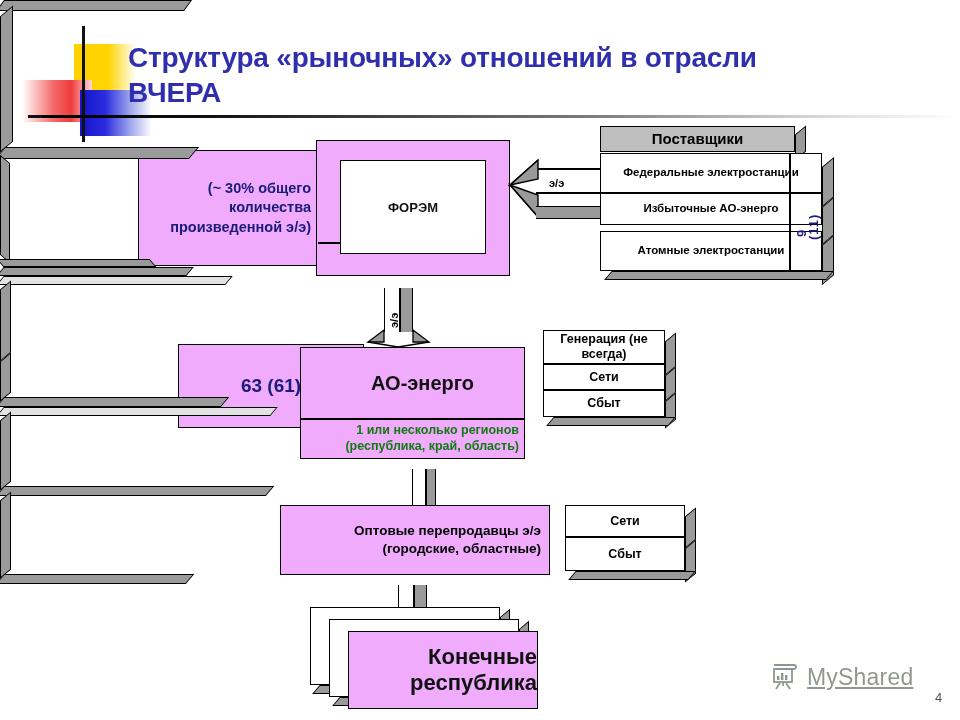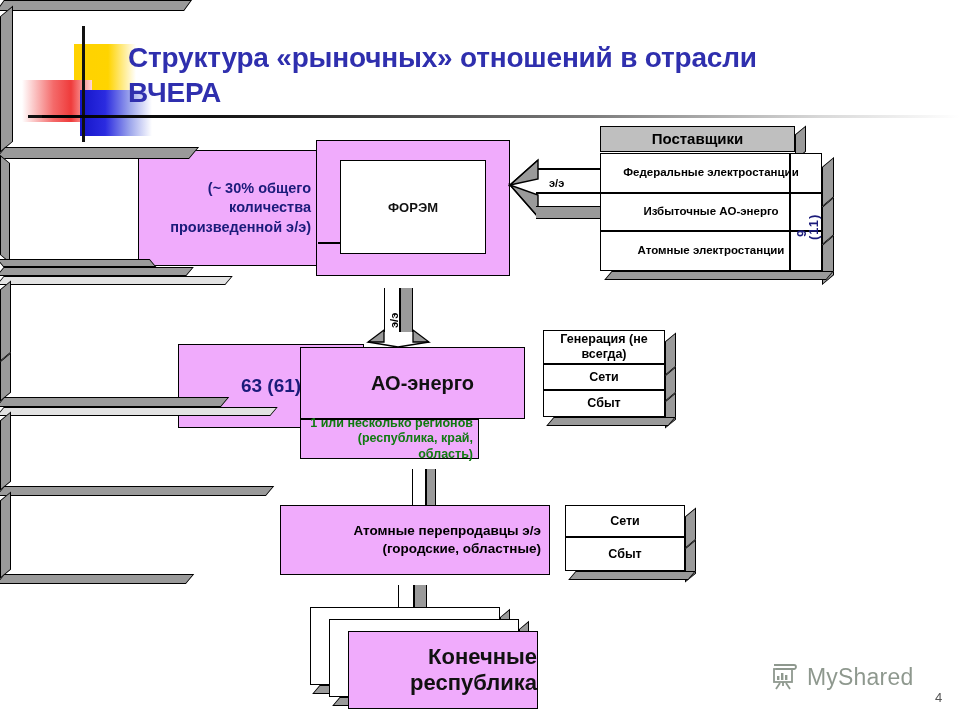--- a/index.html
+++ b/index.html
@@ -73,21 +73,21 @@
   #box63 .lbl{font-size:19px;}
   #box63top{left:186px;top:336px;width:190px;height:9px;background:#9a9a9a;
      border:1.5px solid #000;box-sizing:border-box;transform:skewX(-40deg);}
 
   #aoBox{left:300px;top:347px;width:225px;height:72px;padding-left:20px;}
   #aoBox .lbl{font-size:20px;color:#111;}
   #aoTop{left:306px;top:339px;width:229px;height:9px;background:#e2e2e2;
      border:1.5px solid #000;box-sizing:border-box;transform:skewX(-40deg);}
   #aoShR{left:525px;top:352px;width:11px;height:72px;background:#9a9a9a;
      border:1.5px solid #000;box-sizing:border-box;transform:skewY(-40deg);}
-  #aoGreen{left:300px;top:419px;width:179px;height:40px;}
+  #aoGreen{left:300px;top:419px;width:225px;height:40px;}
   #aoGreen .lbl{font-size:12.5px;line-height:1.25;}
   #aoGreenShR{left:525px;top:424px;width:11px;height:40px;background:#9a9a9a;
      border:1.5px solid #000;box-sizing:border-box;transform:skewY(-40deg);}
   #aoGreenShB{left:306px;top:459px;width:225px;height:10px;background:#9a9a9a;
      border:1.5px solid #000;box-sizing:border-box;transform:skewX(-40deg);}
 
   .ao-right{position:absolute;box-sizing:border-box;background:#fff;border:1.5px solid #000;
      display:flex;align-items:center;justify-content:center;text-align:center;
      font-weight:bold;font-size:12.5px;color:#000;line-height:1.18;}
   .ao-right-sh{position:absolute;background:#9a9a9a;border:1.5px solid #000;box-sizing:border-box;}
@@ -116,21 +116,21 @@
      border-right:1.5px solid #000;box-sizing:border-box;}
   .arrow-shaft-dark{position:absolute;background:#9a9a9a;border-left:1.5px solid #000;
      border-right:1.5px solid #000;box-sizing:border-box;}
 
   .elabel-h{position:absolute;font-size:11px;font-weight:bold;color:#000;}
   .elabel-v{position:absolute;writing-mode:vertical-rl;transform:rotate(180deg);
      font-size:11px;font-weight:bold;color:#000;}
 
   
   #wm{position:absolute;left:770px;top:662px;display:flex;align-items:center;gap:7px;opacity:.62;}
-  #wm .wmtext{font-size:23px;color:#4a5a4a;letter-spacing:.2px;}
+  #wm .wmtext{font-size:23px;color:#4a5a4a;letter-spacing:.2px;text-decoration:underline;}
   #pagenum{position:absolute;left:935px;top:690px;font-size:13px;color:#555;}
 </style>
 </head>
 <body>
 
 <div class="slide">
 
   <div class="deco">
     <div class="sq-yellow"></div>
     <div class="sq-red"></div>
@@ -157,21 +157,21 @@
 
   <div class="plain" style="left:318px;top:242px;width:22px;height:2px;background:#000;border:none;"></div>
 
   <div class="sup-sh" style="left:795px;top:130px;width:11px;height:26px;transform:skewY(-40deg);"></div>
   <div class="sup-cell sup-head" style="left:600px;top:126px;width:195px;height:26px;">Поставщики</div>
 
   <div class="sup-sh" style="left:822px;top:162px;width:12px;height:40px;transform:skewY(-40deg);"></div>
   <div class="sup-cell" style="left:600px;top:153px;width:222px;height:40px;padding:0 4px;">Федеральные электростанции</div>
 
   <div class="sup-sh" style="left:822px;top:202px;width:12px;height:38px;transform:skewY(-40deg);"></div>
-  <div class="sup-cell" style="left:600px;top:193px;width:222px;height:38px;padding:0 4px;">Избыточные АО-энерго</div>
+  <div class="sup-cell" style="left:600px;top:193px;width:222px;height:32px;padding:0 4px;">Избыточные АО-энерго</div>
 
   <div class="sup-sh" style="left:822px;top:240px;width:12px;height:40px;transform:skewY(-40deg);"></div>
   <div class="sup-cell" style="left:600px;top:231px;width:222px;height:40px;padding:0 4px;">Атомные электростанции</div>
 
   <div class="sup-sh" style="left:608px;top:271px;width:222px;height:9px;transform:skewX(-40deg);"></div>
 
   <div style="position:absolute;left:789px;top:153px;width:1.5px;height:118px;background:#000;"></div>
 
   <div class="vcount" style="left:794px;top:193px;height:44px;">9</div>
   <div class="vcount" style="left:806px;top:190px;height:50px;">(11)</div>
@@ -227,21 +227,21 @@
 
   <div class="ao-right-sh" style="left:550px;top:417px;width:122px;height:9px;transform:skewX(-40deg);"></div>
 
   <div class="arrow-shaft" style="left:412px;top:469px;width:14px;height:36px;"></div>
   <div class="arrow-shaft-dark" style="left:426px;top:469px;width:10px;height:36px;"></div>
 
   <div id="wsTop"></div>
   <div id="wsShR"></div>
   <div id="wsShB"></div>
   <div class="box" id="wsBox">
-    <div class="lbl t-plain" style="padding:0 8px;">Атомные перепродавцы э/э (городские, областные)</div>
+    <div class="lbl t-plain" style="padding:0 8px;">Оптовые перепродавцы э/э (городские, областные)</div>
   </div>
 
   <div class="ao-right-sh" style="left:685px;top:512px;width:11px;height:32px;transform:skewY(-40deg);"></div>
   <div class="ao-right" style="left:565px;top:505px;width:120px;height:32px;">Сети</div>
 
   <div class="ao-right-sh" style="left:685px;top:544px;width:11px;height:34px;transform:skewY(-40deg);"></div>
   <div class="ao-right" style="left:565px;top:537px;width:120px;height:34px;">Сбыт</div>
 
   <div class="ao-right-sh" style="left:572px;top:571px;width:120px;height:9px;transform:skewX(-40deg);"></div>
 

